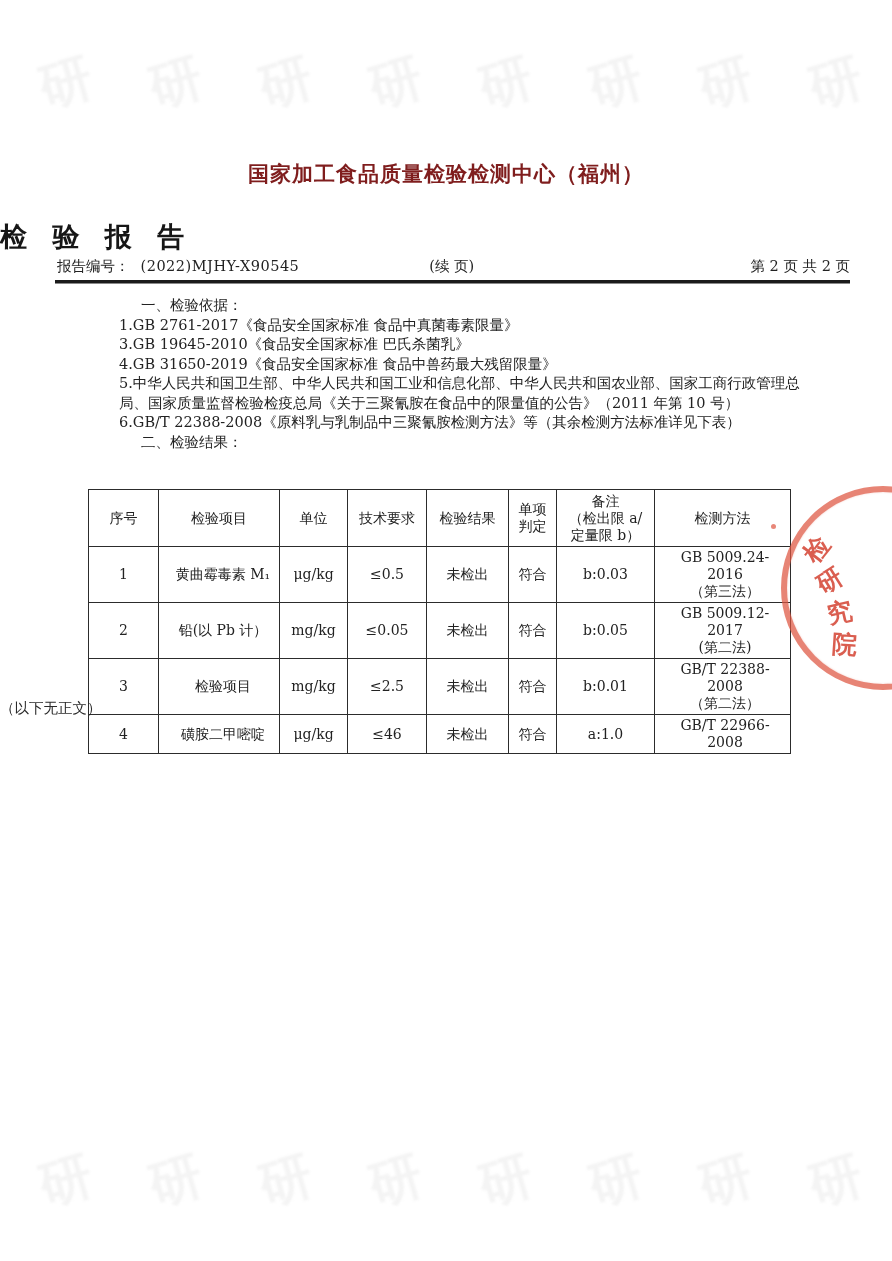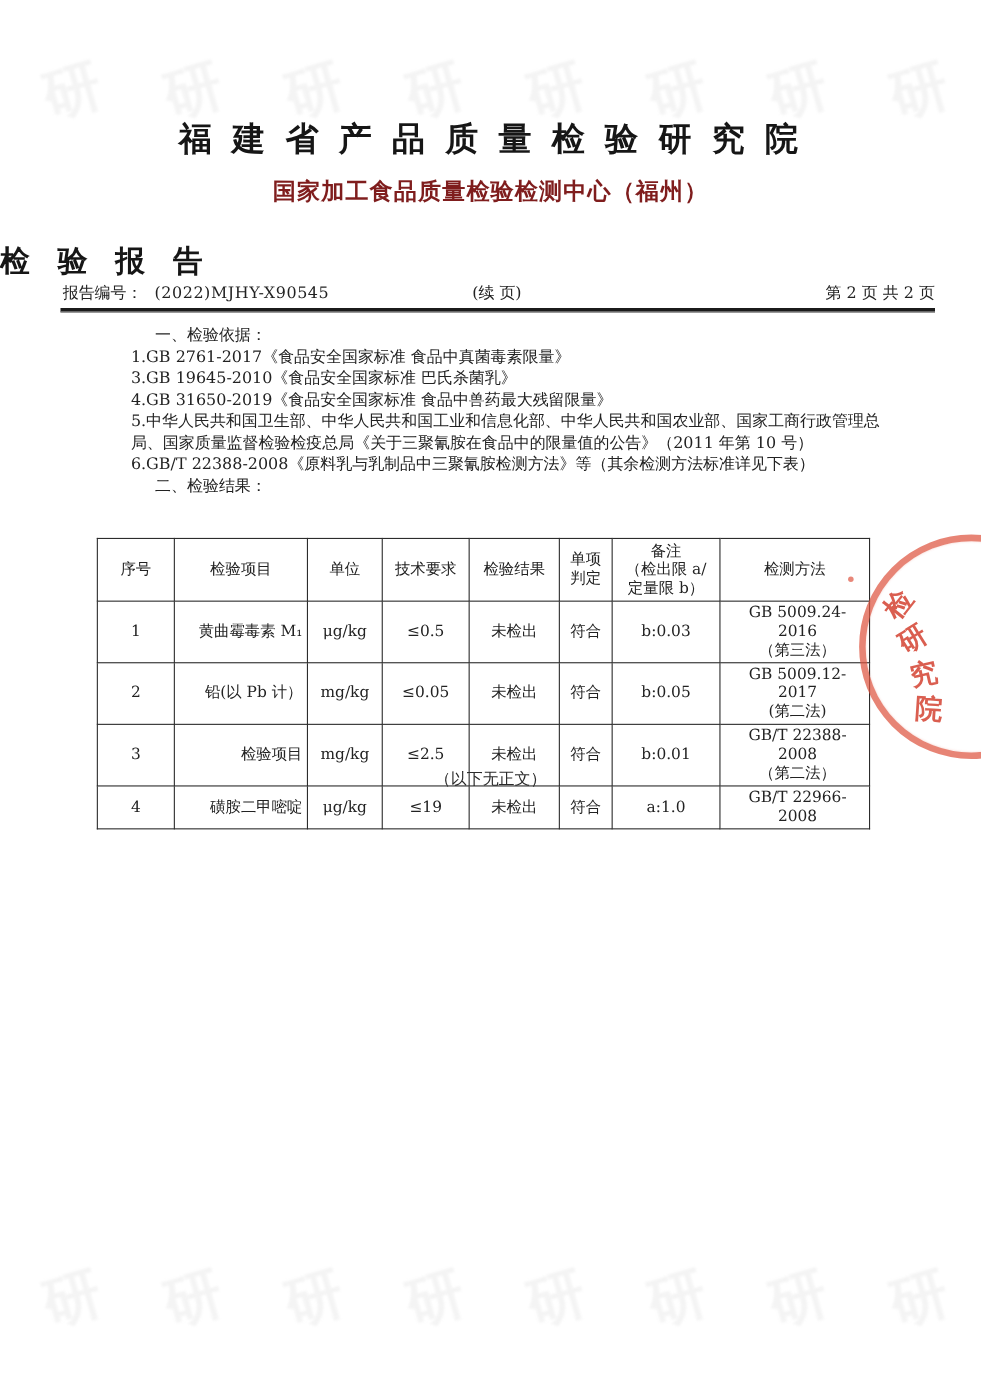--- a/index.html
+++ b/index.html
@@ -72,25 +72,25 @@
   .tbl th,.tbl td{
     border:1.4px solid #2c2c2c;
     text-align:center;vertical-align:middle;
     padding:2px 4px;
     white-space:pre-line;
     font-weight:400;
     line-height:17px;
   }
   .tbl thead th{height:52px;}
   .tbl tbody td{height:32px;}
-  .tbl td.item{text-align:right;padding-left:12px;}
+  .tbl td.item{text-align:center;padding-left:12px;}
   .tbl td.method{text-align:center;padding-left:9px;}
   .footer-note{
     position:absolute;top:699px;left:0;width:892px;
-    text-align:center;font-size:14.5px;color:#2a2a2a;
+    text-align:left;font-size:14.5px;color:#2a2a2a;
   }
   
   .stamp-circle{
     position:absolute;left:781px;top:486px;
     width:192px;height:192px;border-radius:50%;
     border:6px solid rgba(222,84,64,0.72);
     box-shadow:inset 0 0 2px rgba(222,84,64,.3);
   }
   .stamp-char{
     position:absolute;
@@ -125,21 +125,20 @@
     <span class="wm-glyph">研</span>
     <span class="wm-glyph">研</span>
     <span class="wm-glyph">研</span>
     <span class="wm-glyph">研</span>
     <span class="wm-glyph">研</span>
     <span class="wm-glyph">研</span>
     <span class="wm-glyph">研</span>
     <span class="wm-glyph">研</span>
   </div>
 
-  <div class="title1">福 建 省 产 品 质 量 检 验 研 究 院</div>
   <div class="title2">国家加工食品质量检验检测中心（福州）</div>
   <div class="title3">检 验 报 告</div>
 
   <div class="meta">
     <span class="left">
       <span>报告编号：</span><span class="val">(2022)MJHY-X90545</span>
     </span>
     <span class="center">(续 页)</span>
     <span class="right">第 2 页  共 2 页</span>
   </div>
@@ -212,21 +211,21 @@
         <td>未检出</td>
         <td>符合</td>
         <td>b:0.01</td>
         <td class="method">GB/T 22388-2008
 （第二法）</td>
       </tr>
       <tr>
         <td>4</td>
         <td class="item">磺胺二甲嘧啶</td>
         <td>μg/kg</td>
-        <td>≤19</td>
+        <td>≤46</td>
         <td>未检出</td>
         <td>符合</td>
         <td>a:1.0</td>
         <td class="method">GB/T 22966-2008</td>
       </tr>
     </tbody>
   </table>
 
   <div class="footer-note">（以下无正文）</div>
 

